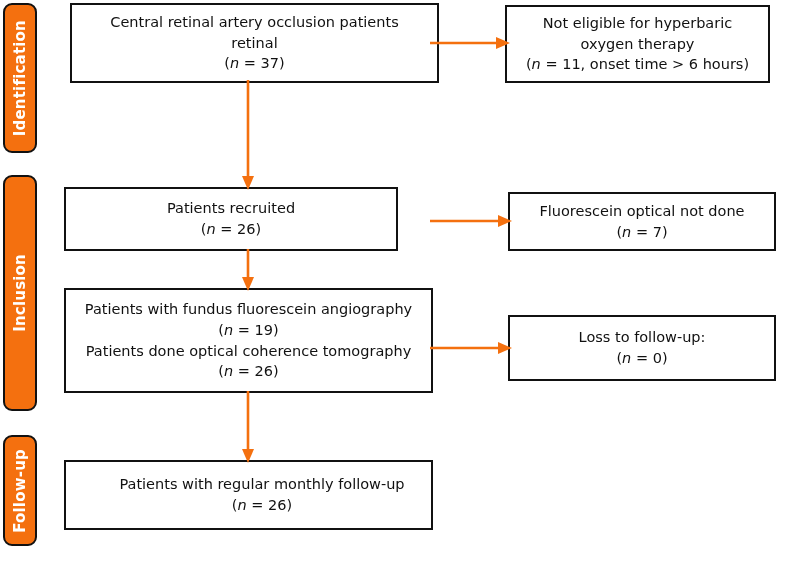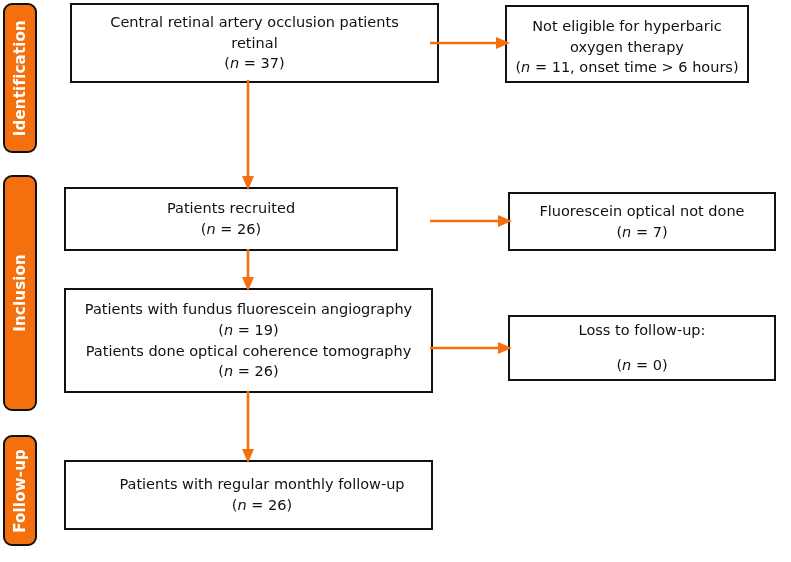--- a/index.html
+++ b/index.html
@@ -65,25 +65,25 @@
     color: #111111;
     line-height: 1.42;
     white-space: nowrap;
     font-family: "DejaVu Sans", sans-serif;
   }
   .flow-line em {
     font-style: italic;
   }
 
   #box-screened      { left: 64px;  top: 3px;   width: 369px; height: 80px; margin-left: 6px; }
-  #box-not-eligible  { left: 505px; top: 5px;   width: 244px; height: 78px; justify-content: flex-end; }
+  #box-not-eligible  { left: 505px; top: 5px;   width: 265px; height: 78px; }
   #box-recruited     { left: 64px;  top: 187px; width: 334px; height: 64px; }
   #box-no-imaging    { left: 508px; top: 192px; width: 268px; height: 59px; }
   #box-ffa-oct       { left: 64px;  top: 288px; width: 369px; height: 105px; }
-  #box-loss          { left: 508px; top: 315px; width: 268px; height: 66px; justify-content: space-between; }
+  #box-loss          { left: 508px; top: 315px; width: 268px; height: 66px; }
   #box-monthly       { left: 64px;  top: 460px; width: 369px; height: 70px; padding-left: 35px; }
 
   
   .arrow-svg {
     position: absolute;
     overflow: visible;
     pointer-events: none;
   }
   #arrow-screened-to-recruited { left: 233px; top: 80px;  width: 30px; height: 110px; }
   #arrow-recruited-to-ffa      { left: 233px; top: 249px; width: 30px; height: 42px;  }

